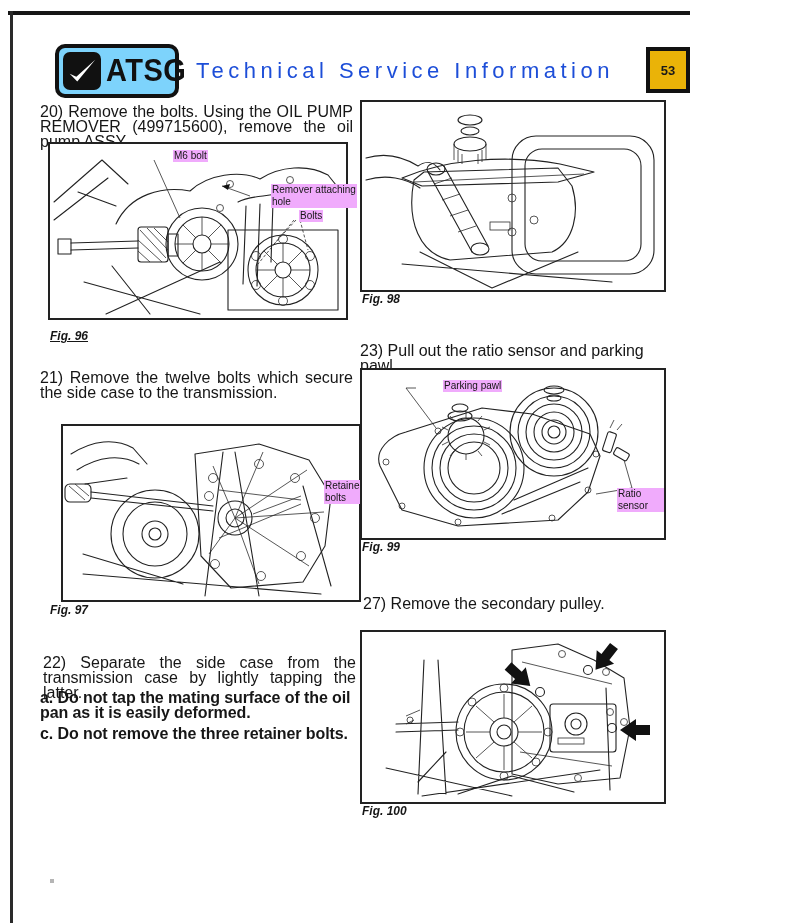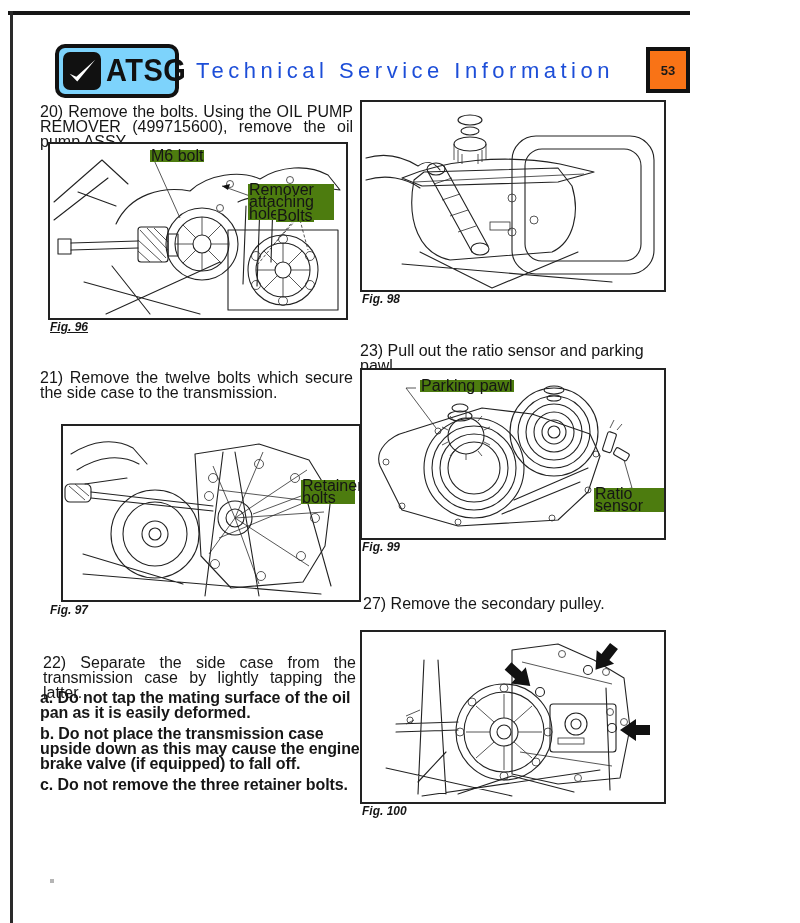--- a/index.html
+++ b/index.html
@@ -12,30 +12,30 @@
   
   .logo{position:absolute;left:55px;top:44px;width:106px;height:40px;border:4px solid #111;
         border-radius:10px;display:flex;align-items:center;padding:3px 6px 3px 4px;background:#7dd3fc;}
   .logo-mark{width:38px;height:38px;background:#111;border-radius:7px;display:flex;
              align-items:center;justify-content:center;flex:0 0 auto;}
   .logo-text{font-weight:bold;font-size:29px;letter-spacing:0.5px;color:#111;margin-left:5px;
              font-family:"Liberation Sans",sans-serif;transform:scaleY(1.05);}
   .title{position:absolute;left:180px;top:58px;width:450px;text-align:center;font-size:22px;
          letter-spacing:4.5px;color:#1d4ed8;white-space:nowrap;}
   .pagebox{position:absolute;left:646px;top:47px;width:36px;height:38px;border:4px solid #111;
-           display:flex;align-items:center;justify-content:center;font-size:13px;font-weight:bold;background:#f97316;}
+           display:flex;align-items:center;justify-content:center;font-size:13px;font-weight:bold;background:#eab308;}
   
   .para{position:absolute;font-size:16px;line-height:15px;text-align:justify;color:#161616;}
   .para.nojust{text-align:left;}
   .bold{font-weight:bold;letter-spacing:-0.1px;}
   .warn{margin:0 0 6px 0;}
   
   .fig{position:absolute;border:2px solid #222;background:#fff;}
   .fig svg{position:absolute;left:0;top:0;}
-  .figlabel{position:absolute;font-size:16px;line-height:12px;color:#151515;background:#4d7c0f;padding:0 1px;}
+  .figlabel{position:absolute;font-size:10px;line-height:12px;color:#151515;background:#f0abfc;padding:0 1px;margin-left:23px;}
   .caption{position:absolute;font-style:italic;font-weight:bold;font-size:12px;color:#161616;}
   .ln{stroke:#222;stroke-width:1.1;fill:none;stroke-linecap:round;stroke-linejoin:round;}
   .lnthin{stroke:#2c2c2c;stroke-width:0.8;fill:none;}
   .blk{fill:#111;stroke:none;}
 </style>
 </head>
 <body>
 
 <div class="page">
 
@@ -95,21 +95,21 @@
 
       <path class="lnthin" d="M104,16 L130,74"></path>
       <path class="lnthin" d="M200,52 L172,42"></path>
         <path class="blk" d="M172,42 L180,40 L178,46 Z"></path>
       <path class="lnthin" stroke-dasharray="3 2" d="M250,76 L258,106 M246,76 L224,100 M244,76 L208,120"></path>
     </svg>
     <div class="figlabel" style="left:100px;top:6px;">M6 bolt</div>
     <div class="figlabel" style="left:198px;top:40px;width:84px;">Remover attaching hole</div>
     <div class="figlabel" style="left:226px;top:66px;">Bolts</div>
   </div>
-  <div class="caption" style="left:50px;top:320px;text-decoration:underline;">Fig. 96</div>
+  <div class="caption" style="left:50px;top:329px;text-decoration:underline;">Fig. 96</div>
 
   <div class="para" style="left:40px;top:370px;width:313px;">21) Remove the twelve bolts which secure the side case to the transmission.</div>
 
   <div class="fig" style="left:61px;top:424px;width:296px;height:174px;">
     <svg width="296" height="174" viewBox="0 0 296 174">
 
       <path class="ln" d="M8,28 C30,14 52,12 70,22 M14,44 C36,30 58,28 76,38 M22,58 L64,52 M70,22 L84,38"></path>
 
       <rect class="ln" x="2" y="58" width="26" height="18" rx="5"></rect>
       <path class="lnthin" d="M6,60 L22,74 M12,58 L26,70"></path>
@@ -137,21 +137,20 @@
 
       <path class="lnthin" d="M238,70 L190,88 M238,74 L156,64 M238,78 L156,112"></path>
     </svg>
     <div class="figlabel" style="left:238px;top:54px;width:52px;">Retainer bolts</div>
   </div>
   <div class="caption" style="left:50px;top:603px;">Fig. 97</div>
 
   <div class="para" style="left:43px;top:655px;width:313px;">22) Separate the side case from the transmission case by lightly tapping the latter.</div>
   <div class="para nojust bold" style="left:40px;top:690px;width:320px;">
     <p class="warn">a.  Do not tap the mating surface of the oil pan as it is easily deformed.</p>
-    <p class="warn">b.  Do not place the transmission case upside down as this may cause the engine brake valve (if equipped) to fall off.</p>
     <p class="warn">c.  Do not remove the three retainer bolts.</p>
   </div>
 
   <div class="fig" style="left:360px;top:100px;width:302px;height:188px;">
     <svg width="302" height="188" viewBox="0 0 302 188">
 
       <rect class="ln" x="150" y="34" width="142" height="138" rx="24"></rect>
       <rect class="ln" x="163" y="47" width="116" height="112" rx="17"></rect>
 
       <path class="ln" d="M52,78 C44,120 58,152 88,158 L190,150 C212,140 218,110 210,84 L196,66 L62,70 Z"></path>

